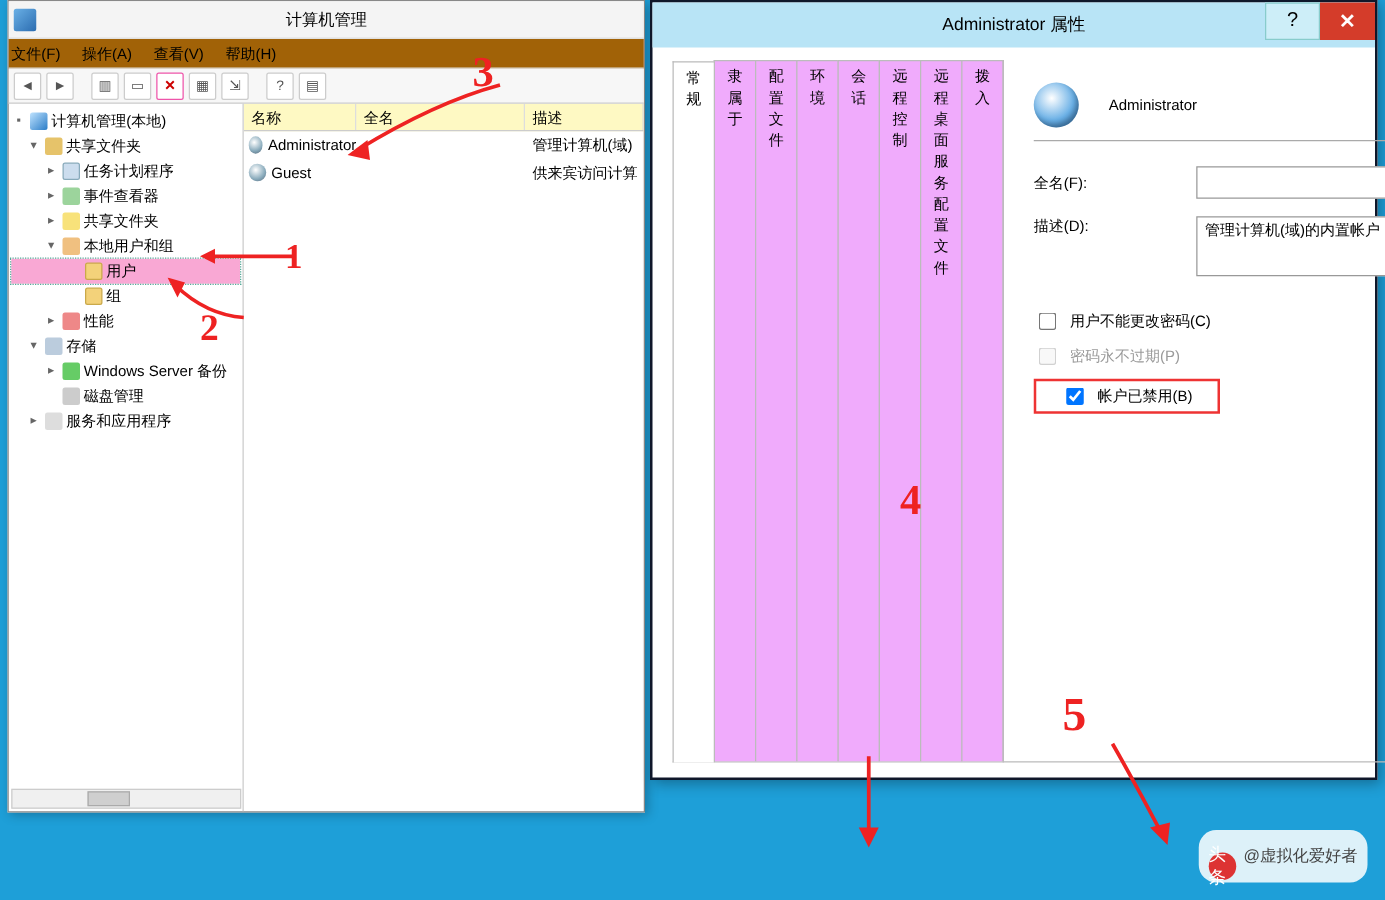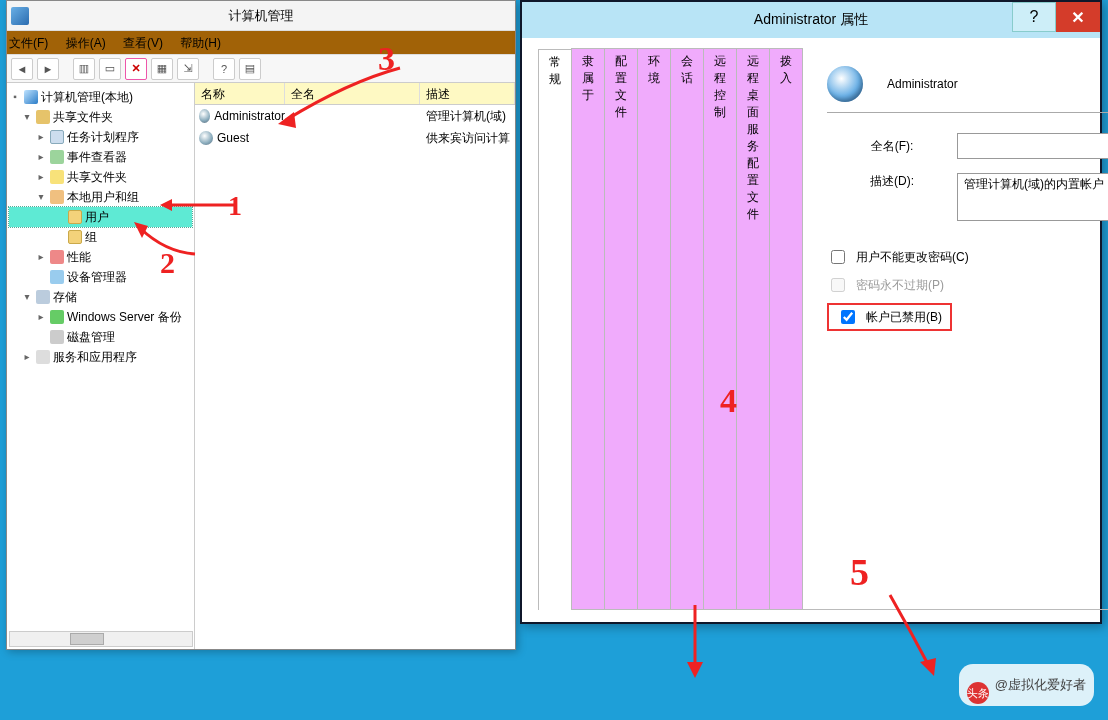--- a/index.html
+++ b/index.html
@@ -85,21 +85,21 @@
   .ic-evt { background:#9cd49c; }
   .ic-share { background:#f8e27a; }
   .ic-grp { background:#f0c080; }
   .ic-folder { background:#f3d27a; border:1px solid #caa94a; }
   .ic-perf { background:#e88; border-radius:50%; }
   .ic-dev { background:#9ce; }
   .ic-store { background:#bcd; }
   .ic-ws { background:#6c6; }
   .ic-disk { background:#ccc; }
   .ic-svc { background:#ddd; }
-  .tree-item.selected { background:#5eead4; outline:1px dotted #5a9; }
+  .tree-item.selected { background:#f9a8d4; outline:1px dotted #5a9; }
   .list-pane {
     flex:1;
     display:flex; flex-direction:column;
     overflow:hidden;
   }
   .list-head {
     display:flex;
     border-bottom: 1px solid #ccc;
     background:#fef9c3;
     height: 22px; line-height:22px;
@@ -155,49 +155,49 @@
   .tab.active { background:#fff; position:relative; top:1px; }
   .tabpage {
     border:1px solid #bbb; border-top:none;
     flex:1; padding: 18px 24px 14px 24px;
     position:relative;
   }
   .userhdr { display:flex; align-items:center; gap:24px; margin-bottom:10px; }
   .userhdr .bigicon { width:36px; height:36px; background:radial-gradient(circle at 40% 35%,#fff,#6ab0e6 55%,#2a6aa8); border-radius:50%; box-shadow: inset -2px -3px 4px rgba(0,0,0,.25);}
   .hline { border-top:1px solid #aaa; margin: 6px 0 20px 0; }
   .frow { display:flex; align-items:center; margin: 14px 0; }
-  .flabel { width: 130px; text-align: center; }
+  .flabel { width: 130px; }
   .finput {
     width: 340px; height: 26px;
     border:1px solid #999; padding:2px 6px;
     font-family:inherit; font-size:12px;
   }
   .finput.tall { height: 48px; }
   .checks { margin-top: 26px; }
   .chkrow { display:flex; align-items:center; gap:8px; margin:8px 0; }
   .chkrow input { width:14px; height:14px; }
   .chkrow.disabled { color:#9a9a9a; }
-  .red-box { border:2px solid #e33; padding:2px 8px; display:inline-flex; align-items:center; gap:8px; }
+  .red-box { border:2px solid #e33; padding:2px 20px; display:inline-flex; align-items:center; gap:8px; }
   .dlg-buttons { display:flex; justify-content:flex-end; gap:8px; padding: 8px 18px 16px 0; }
   .btn {
     width: 88px; height: 26px;
     border:1px solid #888; background:#f3f3f3;
     cursor:default;
   }
   
   .anno { position:absolute; color:#e22; font-family: "Comic Sans MS", cursive; font-weight:bold; pointer-events:none; }
   .arrow { position:absolute; pointer-events:none; }
   .watermark{
     position:absolute; right:14px; bottom:14px;
     display:flex; align-items:center; gap:6px;
     background:rgba(255,255,255,.85);
     padding:2px 8px; border-radius:14px;
     font-size:13px; color:#444;
   }
-  .watermark .dot{ width:22px; height:22px; border-radius:50%; background:#d33; color:#fff; display:flex;align-items:center;justify-content:center; font-size:11px;margin-top:16px;}
+  .watermark .dot{ width:22px; height:22px; border-radius:50%; background:#d33; color:#fff; display:flex;align-items:center;justify-content:center; font-size:14px;margin-top:16px;}
 </style>
 </head>
 <body>
 
 <div class="mgmt-window">
   <div class="mgmt-title">
     <span class="sysicon"></span>
     <span>计算机管理</span>
   </div>
   <div class="menu-bar">
@@ -258,25 +258,20 @@
       </div>
       <div class="tree-item" style="padding-left:44px">
         <span class="exp"></span>
         <span class="ticon ic-folder"></span>
         <span>组</span>
       </div>
       <div class="tree-item" style="padding-left:26px">
         <span class="exp">▸</span>
         <span class="ticon ic-perf"></span>
         <span>性能</span>
-      </div>
-      <div class="tree-item" style="padding-left:26px">
-        <span class="exp"></span>
-        <span class="ticon ic-dev"></span>
-        <span>设备管理器</span>
       </div>
       <div class="tree-item" style="padding-left:12px">
         <span class="exp">▾</span>
         <span class="ticon ic-store"></span>
         <span>存储</span>
       </div>
       <div class="tree-item" style="padding-left:26px">
         <span class="exp">▸</span>
         <span class="ticon ic-ws"></span>
         <span>Windows Server 备份</span>

